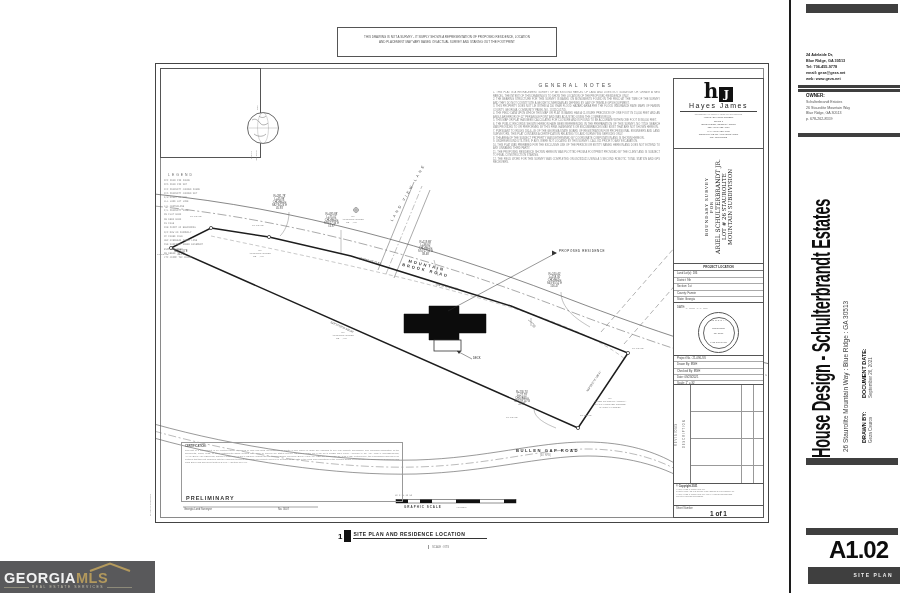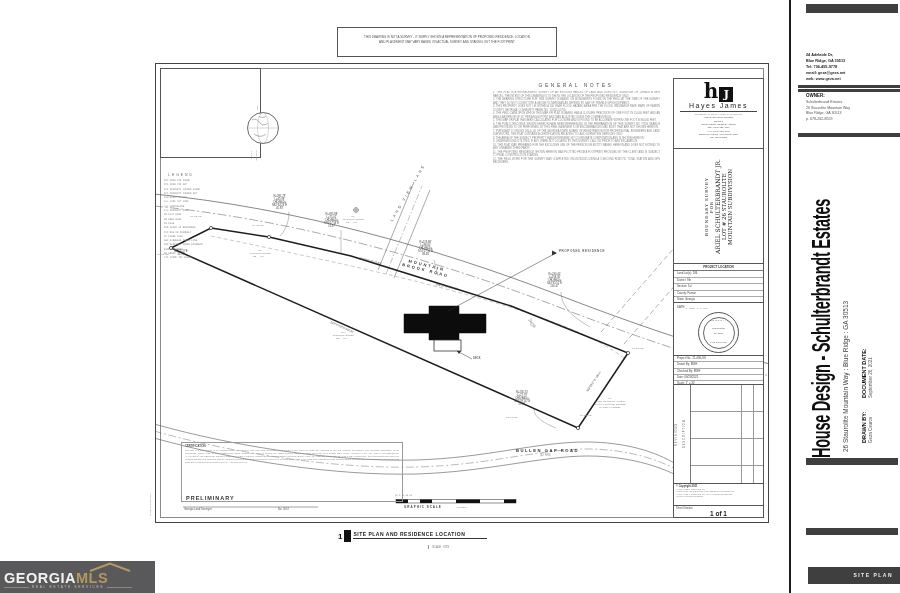--- a/index.html
+++ b/index.html
@@ -346,20 +346,21 @@
     <div class="nw" style="font-size:4.5px;color:#555;line-height:5.5px;">Geza Csuros</div>
   </div>
   <div class="a rot" style="left:861px;top:398px;transform:rotate(-90deg);">
     <div class="nw" style="font-size:5.5px;font-weight:bold;color:#111;line-height:6.5px;">DOCUMENT DATE:</div>
     <div class="nw" style="font-size:4.5px;color:#555;line-height:5.5px;">September 26, 2021</div>
   </div>
 
   <div class="bar" style="left:806px;top:458px;width:92px;height:7px;"></div>
   <div class="bar" style="left:806px;top:528px;width:92px;height:7px;"></div>
 
+  <div class="a" style="left:800px;top:536px;width:88px;text-align:right;font-size:24px;font-weight:bold;letter-spacing:-1px;color:#0d0d0d;">A1.02</div>
 
   <div class="a" style="left:808px;top:567px;width:92px;height:17px;background:#3f3f3f;">
     <div style="text-align:right;padding-right:7px;font-size:5px;letter-spacing:1.5px;color:#eee;line-height:17px;font-weight:bold;">SITE PLAN</div>
   </div>
 
   <div class="a" style="left:0;top:561px;width:155px;height:32px;background:#59595b;">
     <svg class="a" width="44" height="10" viewBox="0 0 44 10" style="left:88px;top:1px;" fill="none">
       <path d="M2,9 L22,1.5 L42,9" stroke="#b3995d" stroke-width="2"></path>
     </svg>
     <div class="a" style="left:4px;top:8px;white-space:nowrap;">

